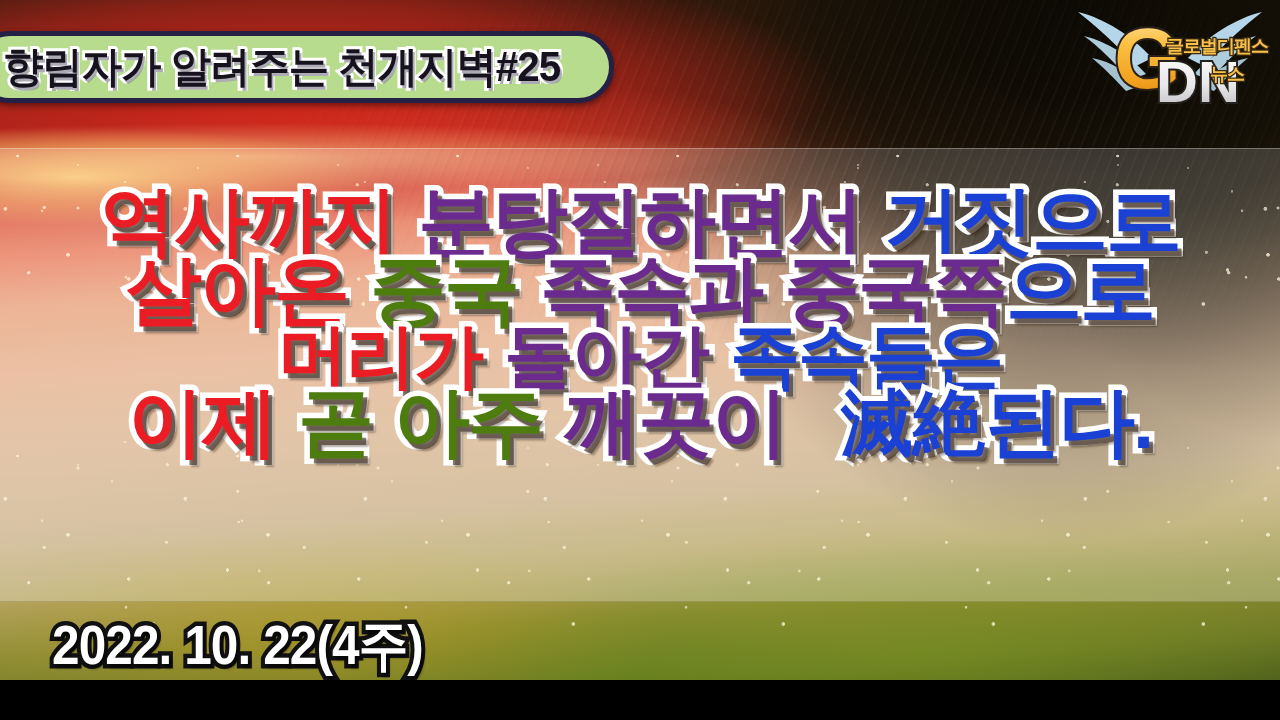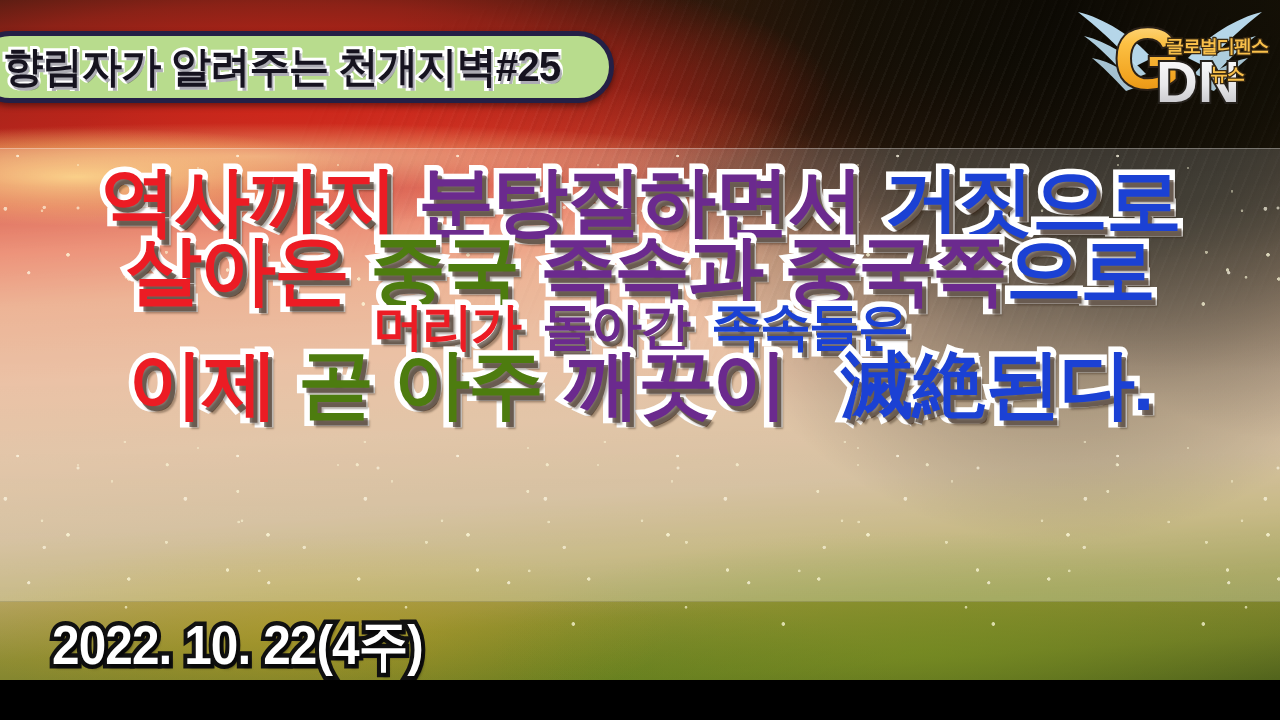--- a/index.html
+++ b/index.html
@@ -127,34 +127,34 @@
   }
 
   
   #gdn-logo{
     position:absolute;right:10px;top:-4px;width:200px;height:132px;
   }
   #gdn-logo svg{width:100%;height:100%;display:block;}
 
   
   #headline{
-    position:absolute;left:0;top:165px;width:1280px;
+    position:absolute;left:0;top:185px;width:1280px;
     text-align:center;
   }
   .hl-line{
     white-space:nowrap;
     line-height:.96;
     margin:0;
     font-weight:bold;
     letter-spacing:-2px;
   }
   .hl-line + .hl-line{margin-top:-4px;}
   .hl-1{font-size:76px;}
   .hl-2{font-size:76px;}
-  .hl-3{font-size:51px;}
+  .hl-3{font-size:70px;}
   .hl-4{font-size:76px;}
   .w{
     display:inline-block;
     -webkit-text-stroke:11px #ffffff;
     paint-order:stroke fill;
     text-shadow:
       4px 5px 0 rgba(55,35,20,.60),
       6px 7px 2px rgba(40,25,12,.35);
   }
   .c-red{color:#ec1c24;}

